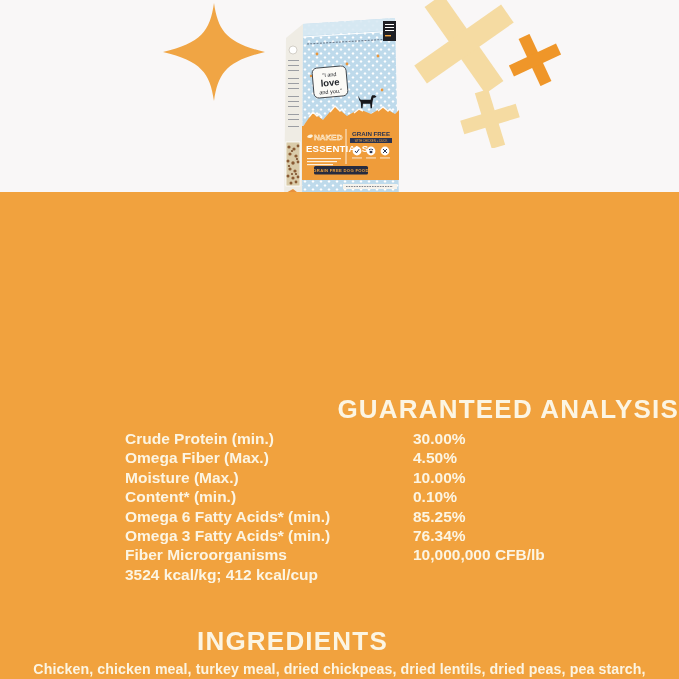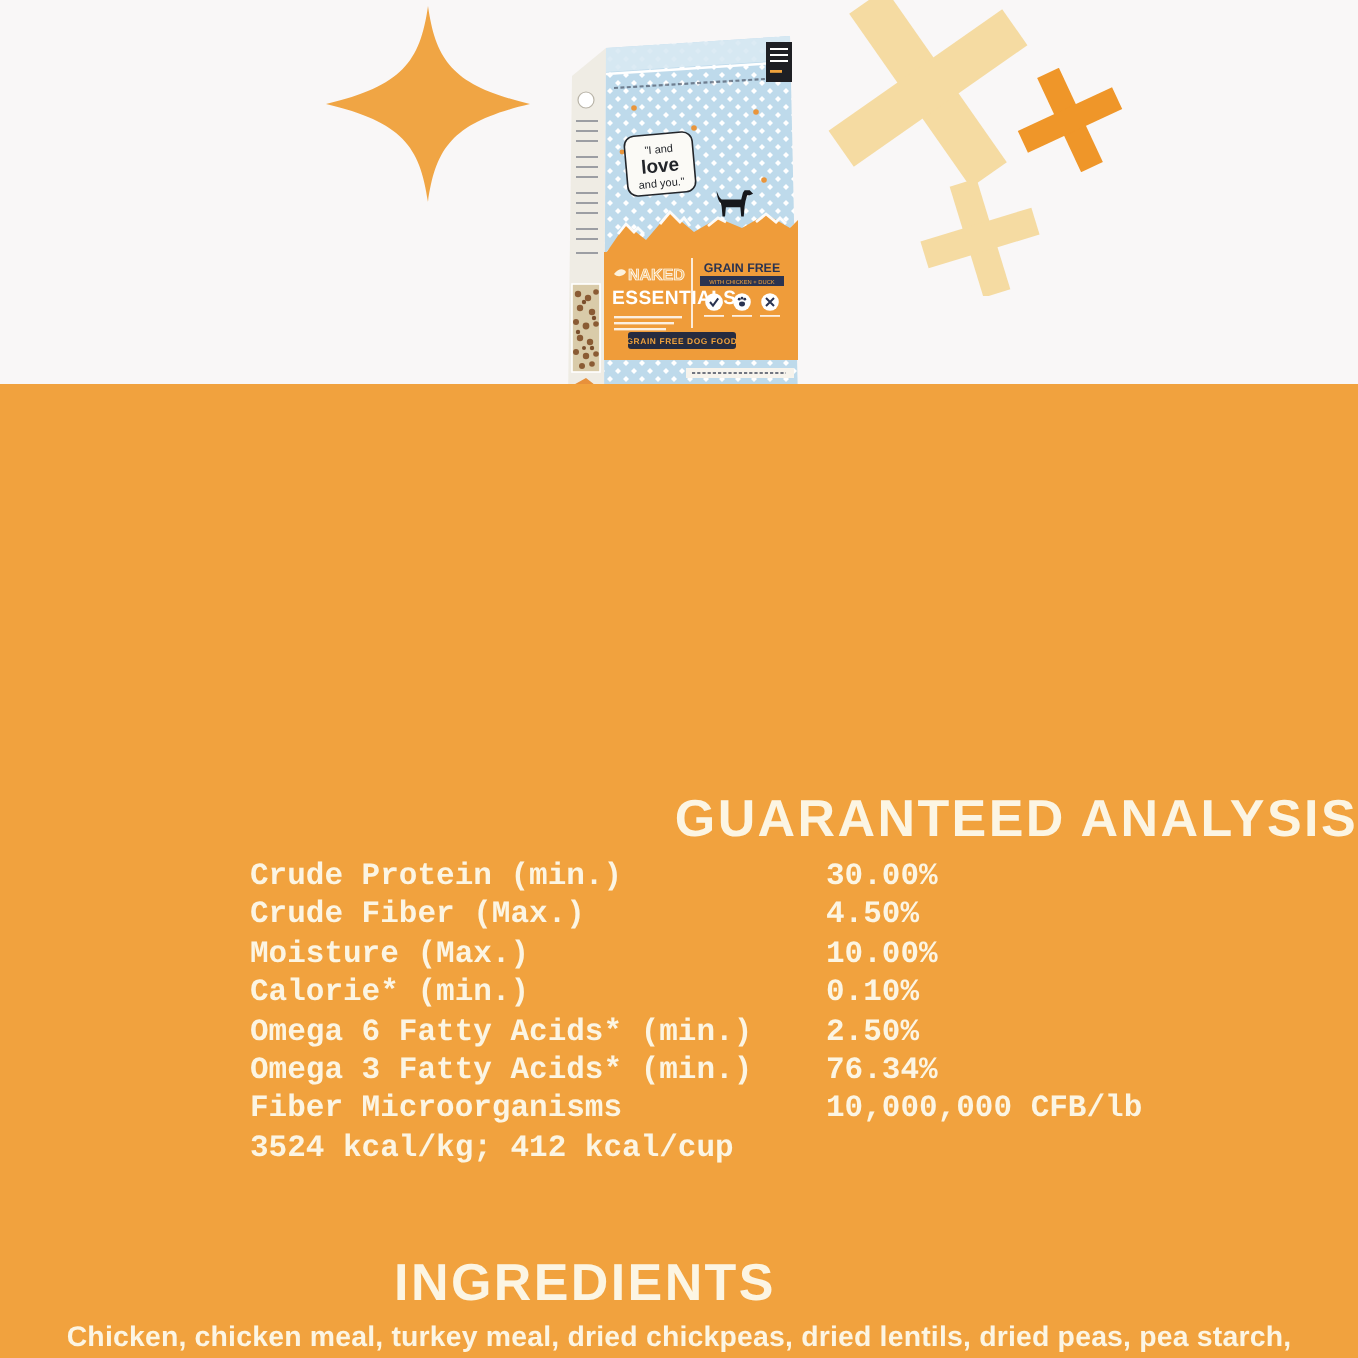--- a/index.html
+++ b/index.html
@@ -4,21 +4,21 @@
 <style>
   html,body{margin:0;padding:0;}
   body{width:679px;height:679px;font-family:"Liberation Sans",sans-serif;overflow:hidden;}
   .page{position:relative;width:679px;height:679px;background:#F9F7F7;}
   .orange-section{position:absolute;left:0;top:192px;width:679px;height:487px;background:#F1A23E;}
   .deco{position:absolute;}
   .bag-svg{position:absolute;left:283px;top:8px;width:116px;height:196px;}
   .ga-title{position:absolute;top:202px;left:0;width:679px;text-align:right;
     font-size:26px;font-weight:700;letter-spacing:1.2px;color:#FCF5E3;margin:0;}
   .ga-rows{position:absolute;top:237px;left:125px;width:480px;color:#FCF5E3;
-    font-size:15.5px;font-weight:700;font-family:Liberation Mono, monospace;}
+    font-size:15.5px;font-weight:700;}
   .ga-row{display:flex;height:19.4px;line-height:19.4px;}
   .ga-label{width:288px;}
   .ga-value{flex:1;}
   .ing-title{position:absolute;top:434px;left:0;width:585px;text-align:center;
     font-size:26px;font-weight:700;letter-spacing:1.2px;color:#FCF5E3;margin:0;}
   .ing-text{position:absolute;top:469px;left:50%;transform:translateX(-50%);width:648px;
     text-align:center;color:#FCF5E3;font-size:14.2px;line-height:17.3px;font-weight:700;margin:0;
     letter-spacing:0.1px;}
 </style>
 </head>
@@ -192,34 +192,34 @@
 
   <div class="orange-section">
     <h1 class="ga-title">GUARANTEED ANALYSIS</h1>
 
     <div class="ga-rows">
       <div class="ga-row">
         <span class="ga-label">Crude Protein (min.)</span>
         <span class="ga-value">30.00%</span>
       </div>
       <div class="ga-row">
-        <span class="ga-label">Crude Fiber (Max.)</span>
+        <span class="ga-label">Omega Fiber (Max.)</span>
         <span class="ga-value">4.50%</span>
       </div>
       <div class="ga-row">
         <span class="ga-label">Moisture (Max.)</span>
         <span class="ga-value">10.00%</span>
       </div>
       <div class="ga-row">
-        <span class="ga-label">Calorie* (min.)</span>
+        <span class="ga-label">Content* (min.)</span>
         <span class="ga-value">0.10%</span>
       </div>
       <div class="ga-row">
         <span class="ga-label">Omega 6 Fatty Acids* (min.)</span>
-        <span class="ga-value">2.50%</span>
+        <span class="ga-value">85.25%</span>
       </div>
       <div class="ga-row">
         <span class="ga-label">Omega 3 Fatty Acids* (min.)</span>
         <span class="ga-value">76.34%</span>
       </div>
       <div class="ga-row">
         <span class="ga-label">Fiber Microorganisms</span>
         <span class="ga-value">10,000,000 CFB/lb</span>
       </div>
       <div class="ga-row">

